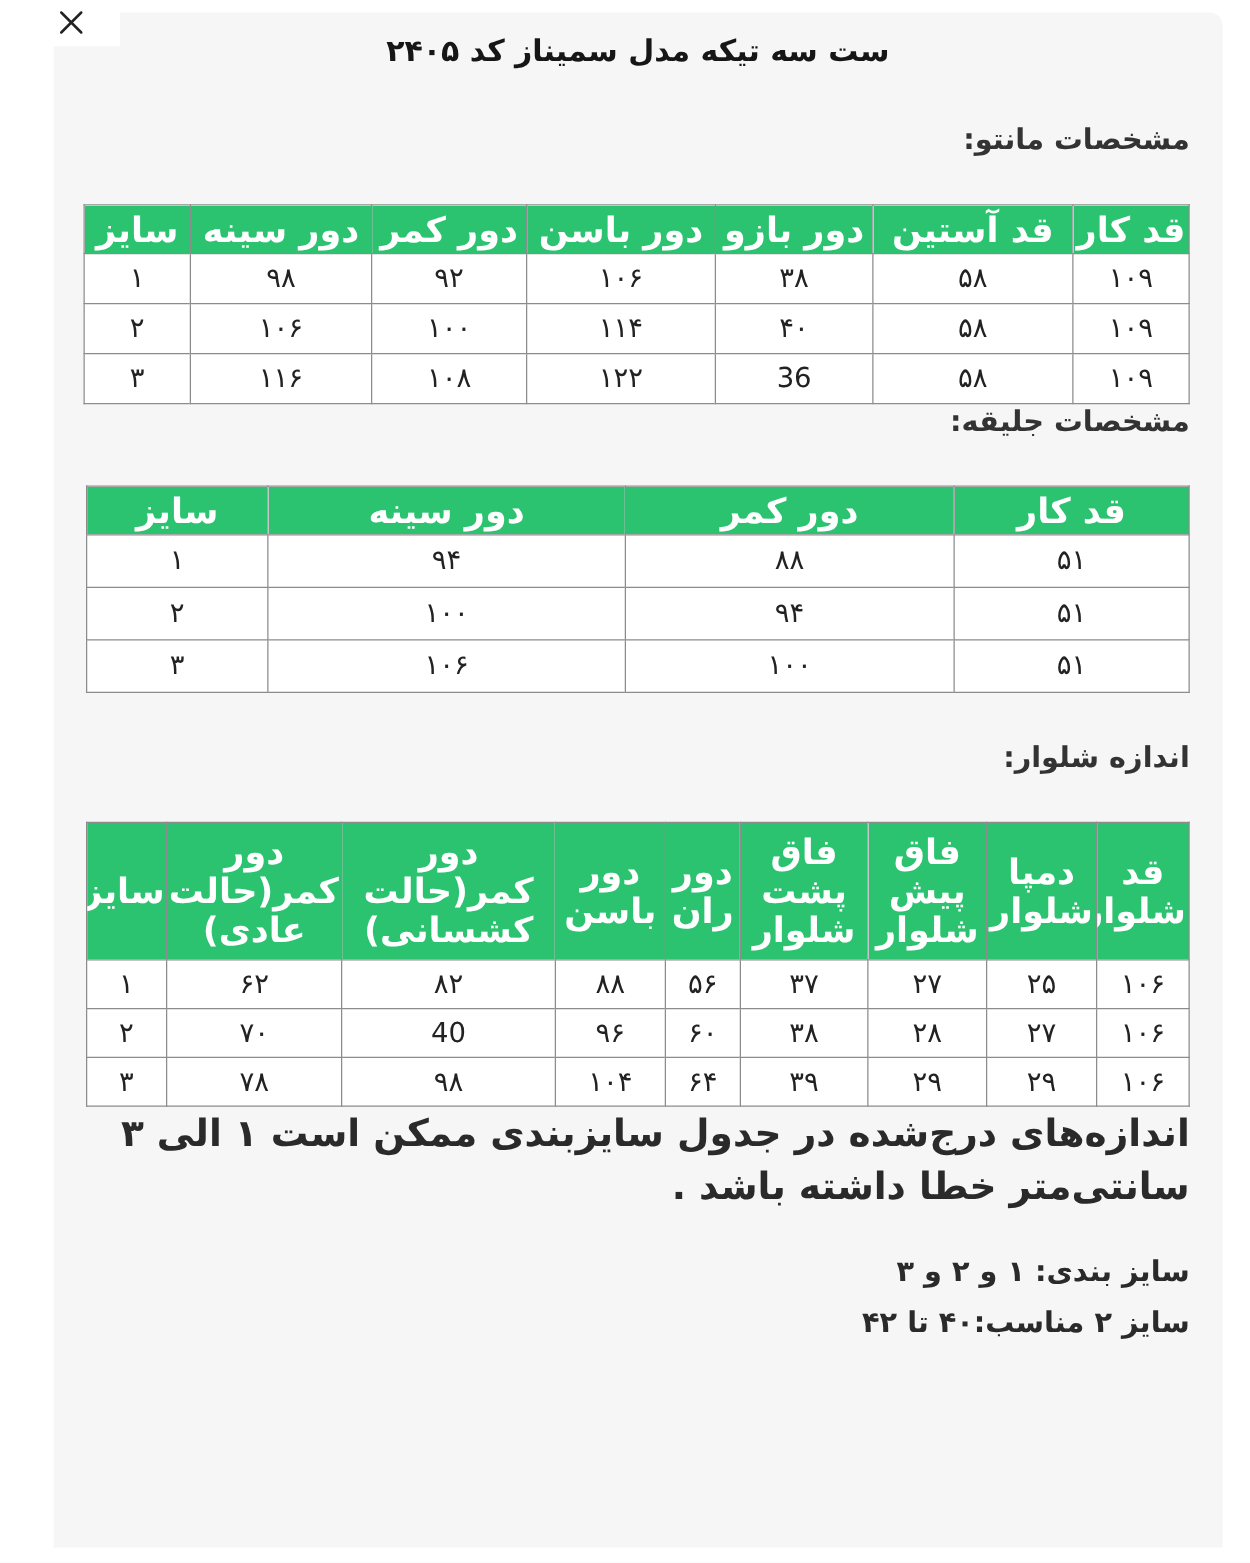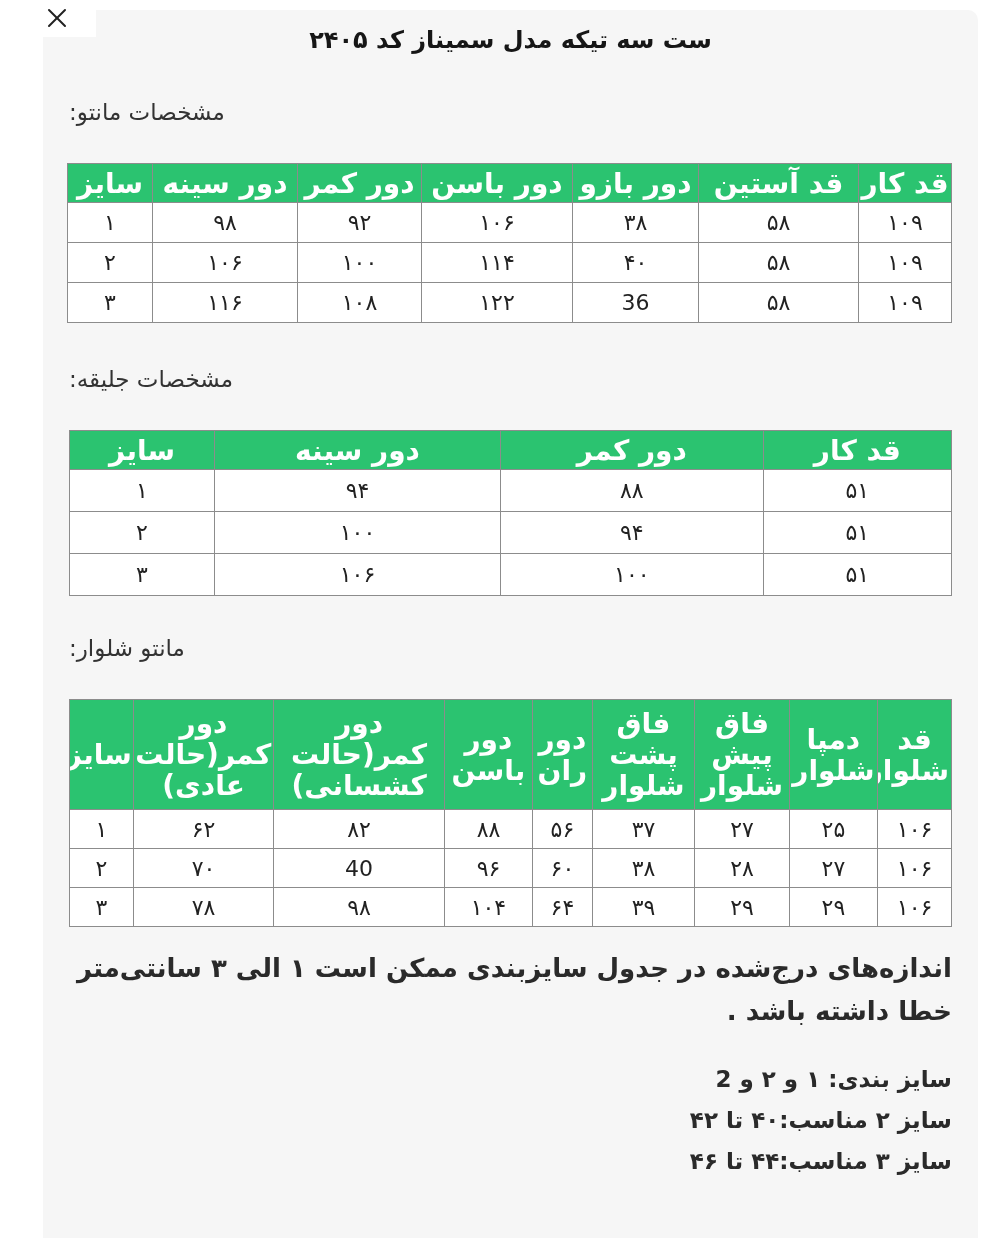--- a/index.html
+++ b/index.html
@@ -47,26 +47,26 @@
     margin:12px 0 0;
     font-size:24px;
     line-height:36px;
     font-weight:bold;
     text-align:center;
     color:#161616;
   }
   .section-label{
     font-size:23px;
     line-height:29px;
-    font-weight:400;
+    font-weight:700;
     color:#333333;
-    text-align:left;
+    text-align:right;
   }
   .lbl-1{margin-top:40px;}
-  .lbl-2{margin-top:42px;}
+  .lbl-2{}
   .lbl-3{margin-top:38px;}
   table.spec{
     width:100%;
     border-collapse:collapse;
     table-layout:fixed;
     background:#ffffff;
     margin-top:36px;
   }
   table.spec th, table.spec td{
     border:1px solid var(--border,#8c8c8c);
@@ -105,22 +105,22 @@
   .t2 th:nth-child(1){width:187px} .t2 th:nth-child(2){width:261px}
   .t2 th:nth-child(3){width:284px} .t2 th:nth-child(4){width:144px}
 
   .t3 th:nth-child(1){width:72px}  .t3 th:nth-child(2){width:86px}
   .t3 th:nth-child(3){width:92px}  .t3 th:nth-child(4){width:100px}
   .t3 th:nth-child(5){width:58px}  .t3 th:nth-child(6){width:86px}
   .t3 th:nth-child(7){width:166px} .t3 th:nth-child(8){width:137px}
   .t3 th:nth-child(9){width:62px}
 
   .note{
-    margin:20px 0 0;
-    font-size:26px;
+    margin:0 0 0;
+    font-size:30px;
     line-height:43px;
     font-weight:bold;
     color:#2a2a2a;
     text-align:right;
   }
   .size-guide{
     margin-top:26px;
     text-align:right;
   }
   .size-guide-line{
@@ -205,21 +205,21 @@
         </tr>
         <tr>
           <td>۵۱</td>
           <td>۱۰۰</td>
           <td>۱۰۶</td>
           <td>۳</td>
         </tr>
       </tbody>
   </table>
 
-  <div class="section-label lbl-3">مانتو شلوار:</div>
+  <div class="section-label lbl-3">اندازه شلوار:</div>
   <table class="spec t3">
     <thead>
         <tr>
           <th>قد شلوار</th>
           <th>دمپا شلوار</th>
           <th>فاق پیش شلوار</th>
           <th>فاق پشت شلوار</th>
           <th>دور ران</th>
           <th>دور باسن</th>
           <th>دور کمر(حالت کشسانی)</th>
@@ -260,23 +260,22 @@
           <td>۹۸</td>
           <td>۷۸</td>
           <td>۳</td>
         </tr>
       </tbody>
   </table>
 
   <p class="note">اندازه‌های درج‌شده در جدول سایزبندی ممکن است ۱ الی ۳ سانتی‌متر خطا داشته باشد .</p>
 
   <div class="size-guide">
-    <div class="size-guide-line">سایز بندی: ۱ و ۲ و 2</div>
+    <div class="size-guide-line">سایز بندی: ۱ و ۲ و ۳</div>
     <div class="size-guide-line">سایز ۲ مناسب:۴۰ تا ۴۲</div>
-    <div class="size-guide-line">سایز ۳ مناسب:۴۴ تا ۴۶</div>
   </div>
 </div>
 
 <div class="close-box">
   <button class="close-btn" aria-label="close">
     <svg width="22" height="22" viewBox="0 0 22 22">
       <line x1="3" y1="3" x2="19" y2="19" stroke="#222" stroke-width="2" stroke-linecap="round"></line>
       <line x1="19" y1="3" x2="3" y2="19" stroke="#222" stroke-width="2" stroke-linecap="round"></line>
     </svg>
   </button>

